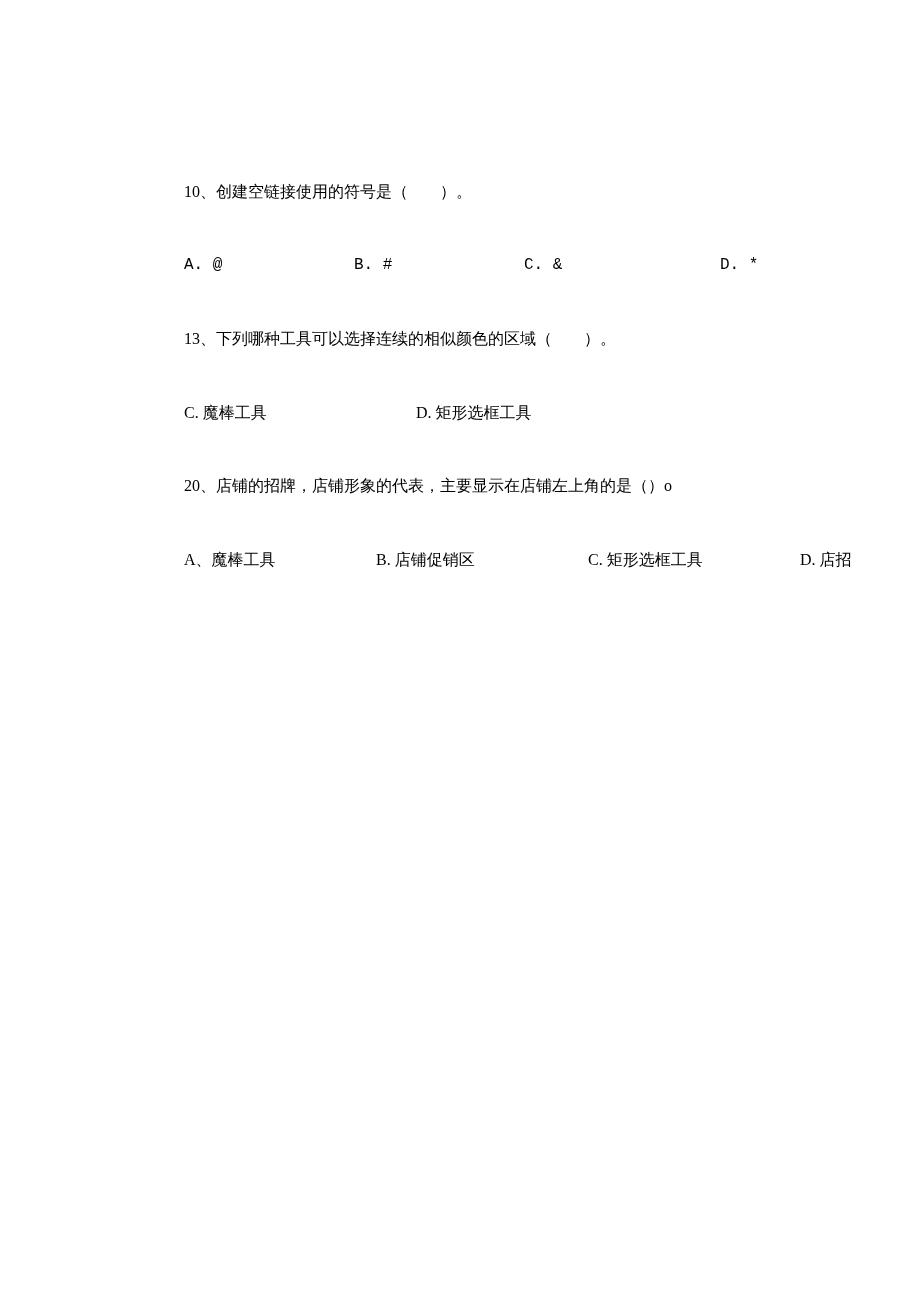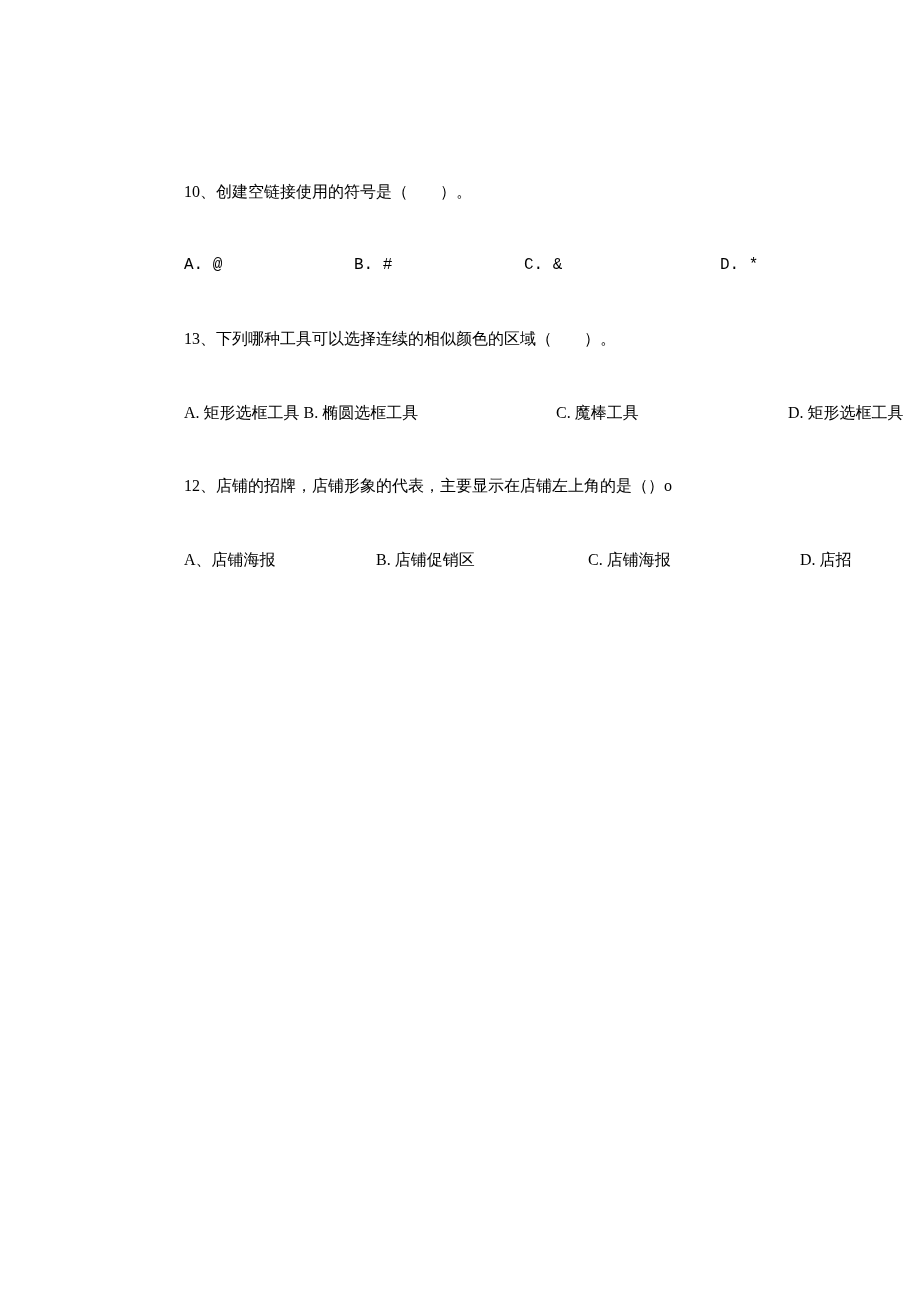--- a/index.html
+++ b/index.html
@@ -54,26 +54,25 @@
   <span class="opt-a letter">A. @</span>
   <span class="opt-b letter">B. #</span>
   <span class="opt-c letter">C. &amp;</span>
   <span class="opt-d letter">D. *</span>
 </div>
 
 <div class="question-line">
   <span>13、下列哪种工具可以选择连续的相似颜色的区域（　　）。</span>
 </div>
 <div class="options-line q11-opts">
-  <span class="opt-a">A. 矩形选框工具 B. 椭圆选框工具</span>
   <span class="opt-c">C. 魔棒工具</span>
   <span class="opt-d">D. 矩形选框工具</span>
 </div>
 
 <div class="question-line">
-  <span>12、店铺的招牌，店铺形象的代表，主要显示在店铺左上角的是（）o</span>
+  <span>20、店铺的招牌，店铺形象的代表，主要显示在店铺左上角的是（）o</span>
 </div>
 <div class="options-line q12-opts">
-  <span class="opt-a">A、店铺海报</span>
+  <span class="opt-a">A、魔棒工具</span>
   <span class="opt-b">B. 店铺促销区</span>
-  <span class="opt-c">C. 店铺海报</span>
+  <span class="opt-c">C. 矩形选框工具</span>
   <span class="opt-d">D. 店招</span>
 </div>
 
 </body></html>

